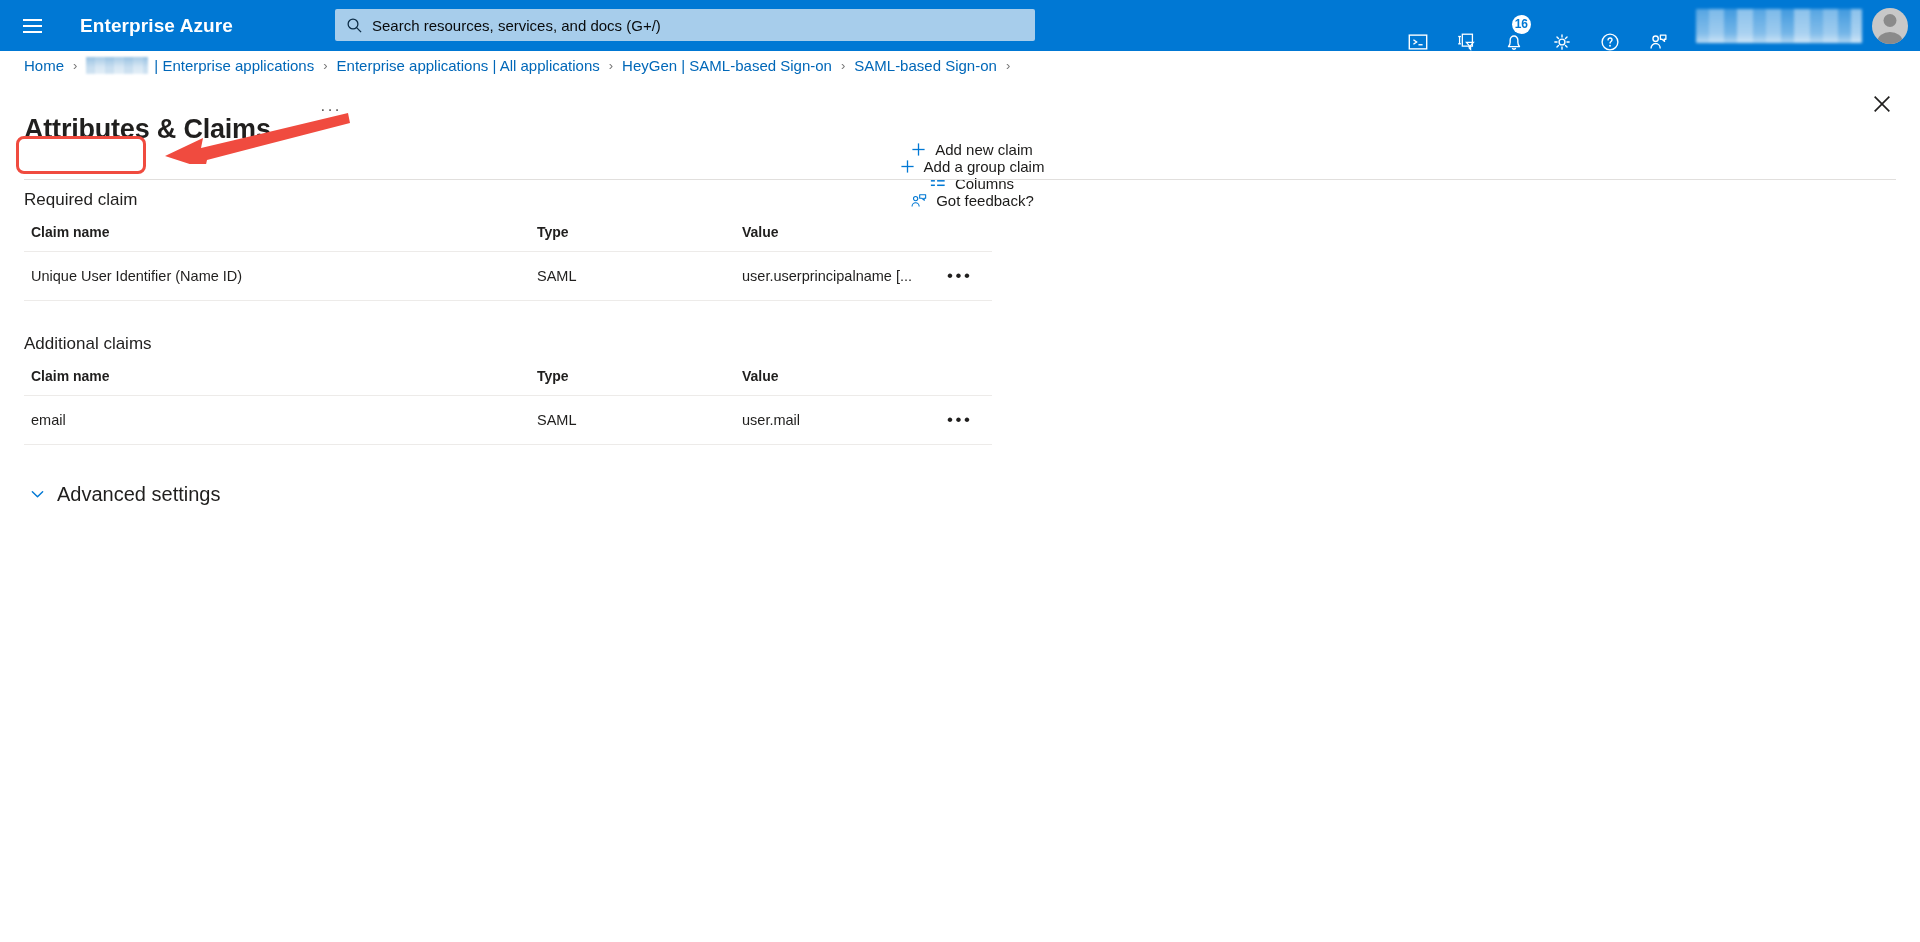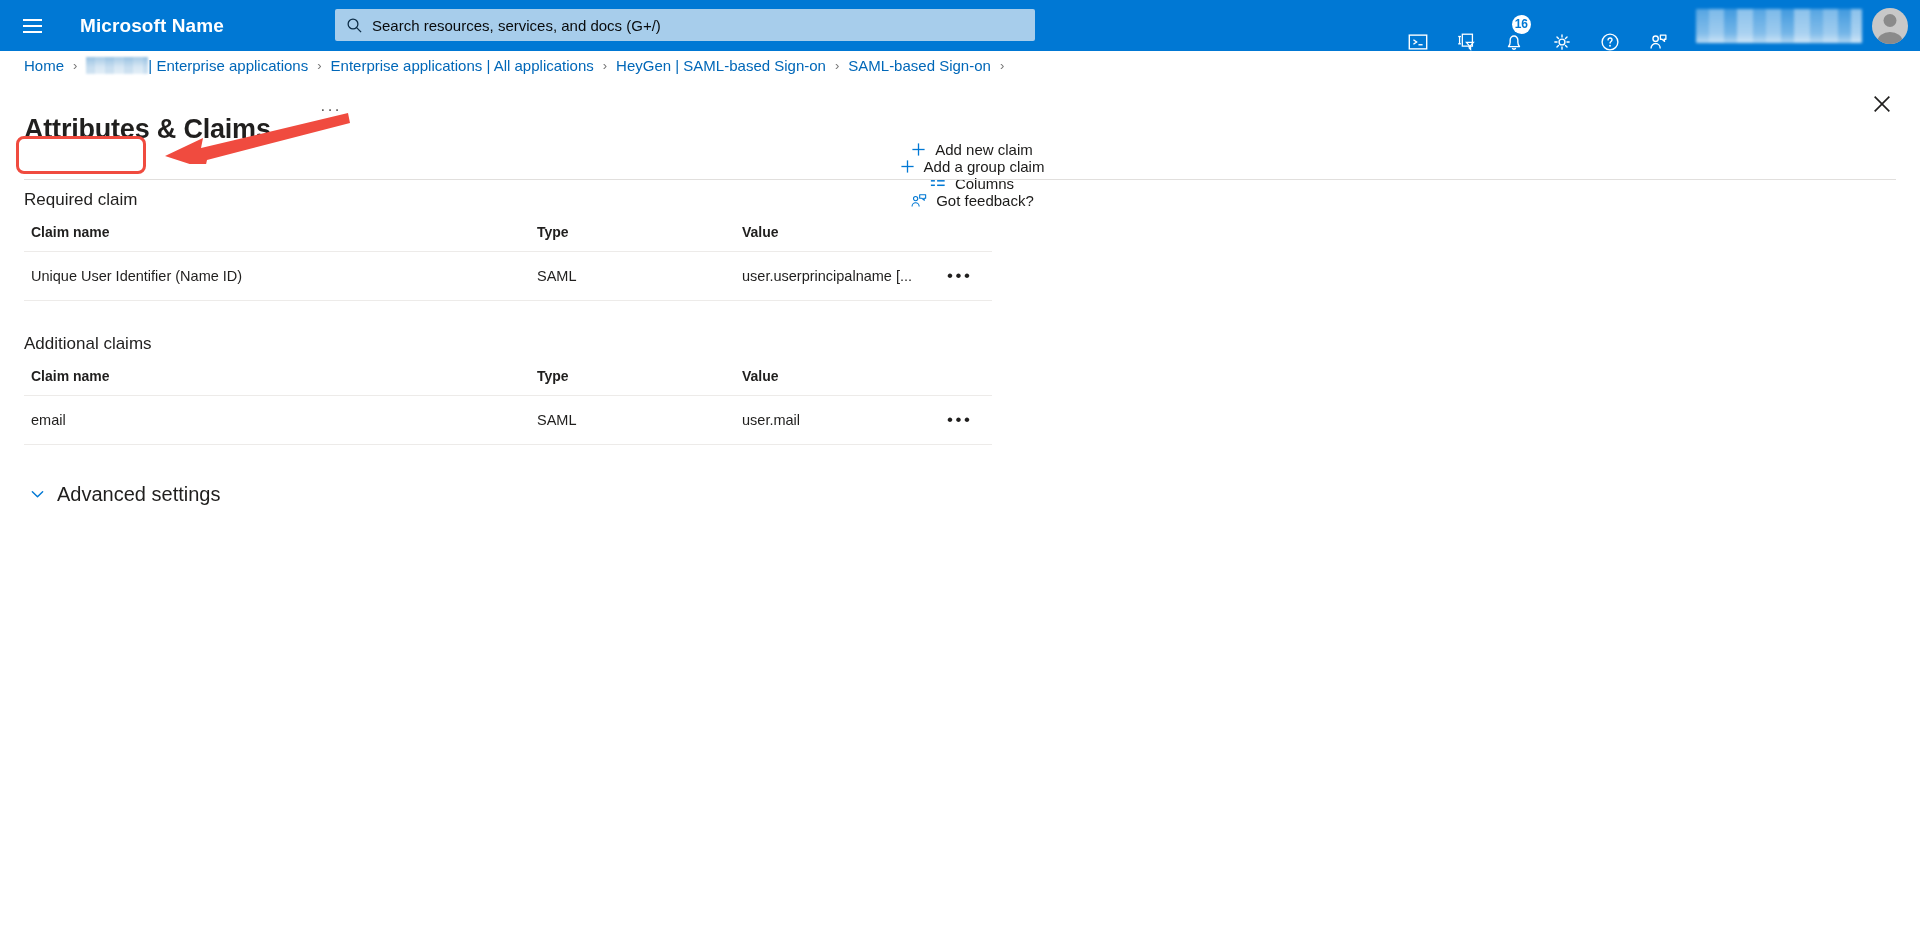--- a/index.html
+++ b/index.html
@@ -193,21 +193,21 @@
 <body>
 
 <div class="topbar">
 
   <div class="hamburger">
     <span></span>
       <span></span>
       <span></span>
   </div>
 
-  <div class="brand">Microsoft Name</div>
+  <div class="brand">Enterprise Azure</div>
 
   <div class="searchwrap">
     <svg width="17" height="17" viewBox="0 0 16 16">
       <circle cx="6.6" cy="6.6" r="4.6" fill="none" stroke="#0b2b45" stroke-width="1.2"></circle>
       <line x1="10" y1="10" x2="14.2" y2="14.2" stroke="#0b2b45" stroke-width="1.2"></line>
     </svg>
     <span class="searchtxt">Search resources, services, and docs (G+/)</span>
   </div>
 
   <div class="navicons">
@@ -265,21 +265,21 @@
 
     <div class="avatar"></div>
   </div>
 </div>
 
 <div class="breadcrumb">
   <span class="crumb">Home</span>
   <span class="sep">›</span>
 
   <span class="crumb-blur"></span>
-  <span class="crumb" style="">| Enterprise applications</span>
+  <span class="crumb" style="margin-left:6px">| Enterprise applications</span>
   <span class="sep">›</span>
 
   <span class="crumb">Enterprise applications | All applications</span>
   <span class="sep">›</span>
 
   <span class="crumb">HeyGen | SAML-based Sign-on</span>
   <span class="sep">›</span>
 
   <span class="crumb">SAML-based Sign-on</span>
   <span class="sep">›</span>

